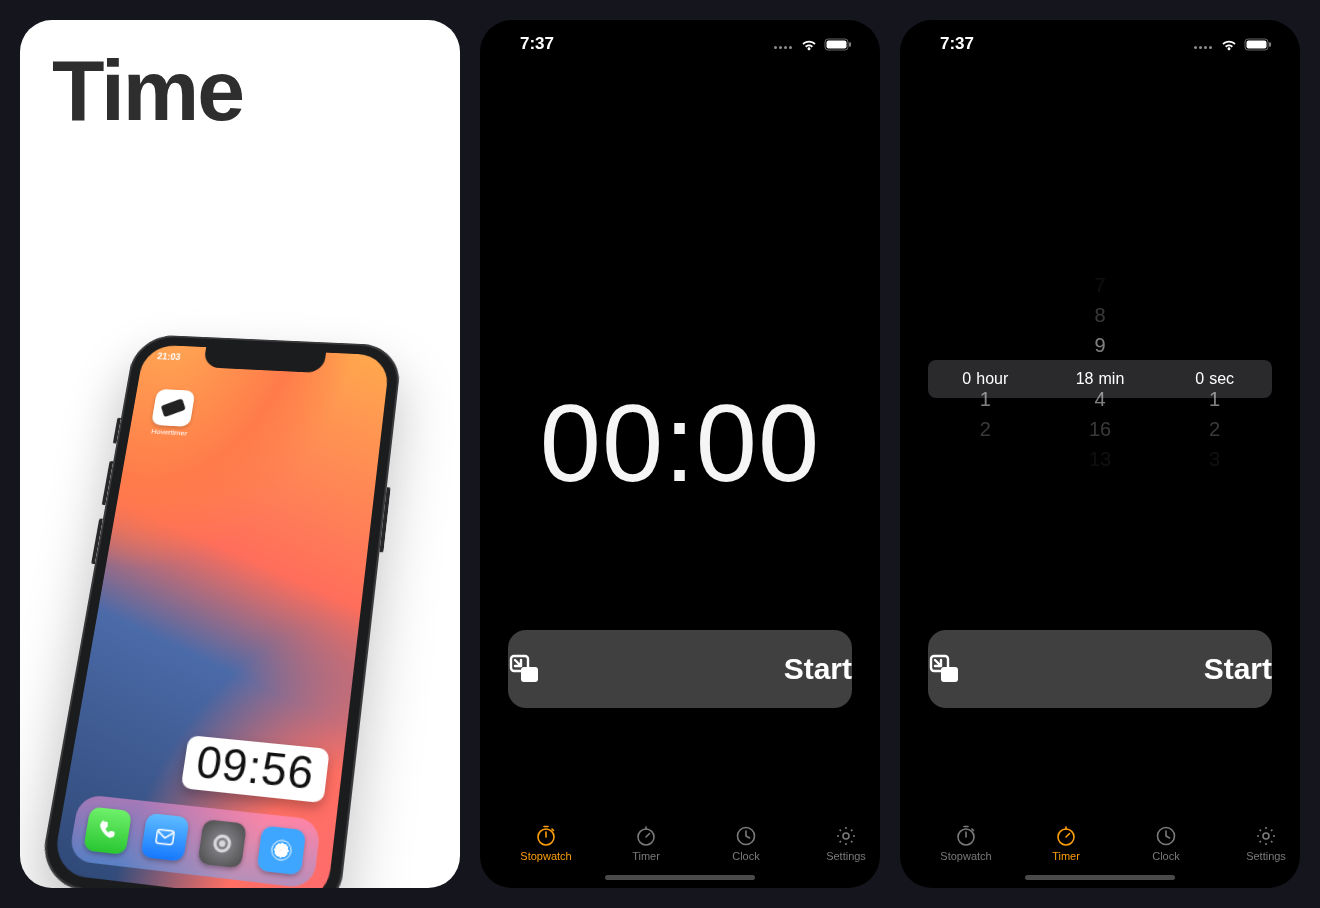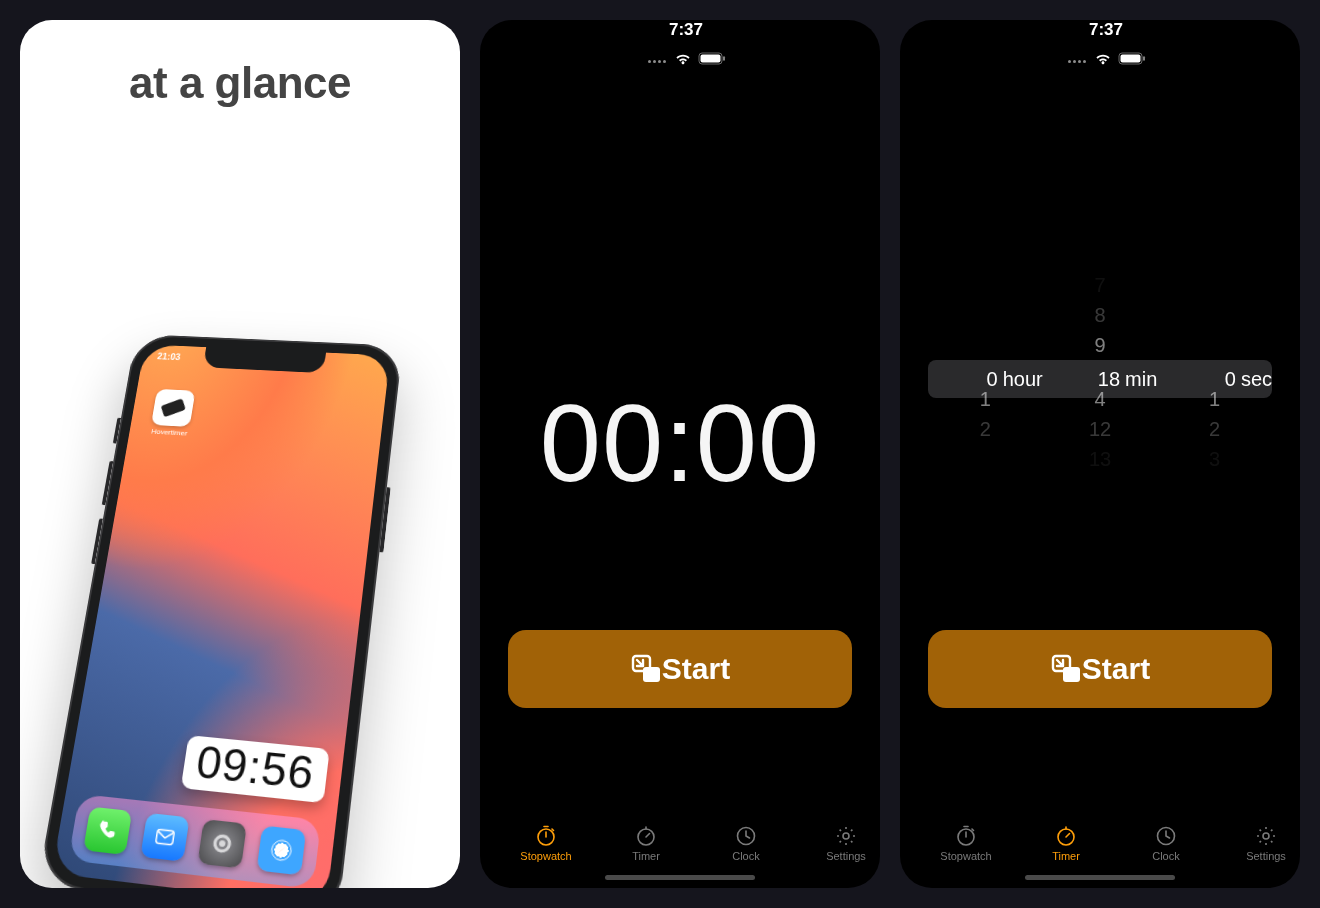--- a/index.html
+++ b/index.html
@@ -125,43 +125,43 @@
   .phone-btn-l1 { top: 100px; height: 30px; }
   .phone-btn-l2 { top: 150px; height: 50px; }
   .phone-btn-l3 { top: 215px; height: 50px; }
   .phone-btn-r  { position: absolute; right: -4px; top: 160px; width: 4px; height: 70px; background: #2c2c2e; border-radius: 0 2px 2px 0; }
   
   .app { display: flex; flex-direction: column; color: #fff; }
   .statusbar {
     height: 48px;
     display: flex; justify-content: space-between; align-items: center;
     padding: 0 28px 0 40px;
-    font-size: 17px; font-weight: 600; flex-direction: column;
+    font-size: 17px; font-weight: 600;
   }
   .status-right { display: flex; align-items: center; gap: 6px; }
   .dots span {
     width:3px; height:3px; display:inline-block; border-radius:50%; background:#fff; margin-left:2px;
   }
   .dots { opacity:.55; margin-right:2px; }
   .wifi-svg, .batt-svg { display:block; }
   .content { flex: 1; display: flex; flex-direction: column; justify-content: center; align-items: center; position: relative; }
   .stopwatch-readout {
     font-size: 110px;
     font-weight: 300;
     letter-spacing: 1px;
     font-variant-numeric: tabular-nums;
     color: #f5f5f5;
   }
   .start-btn {
     position: absolute;
     left: 28px; right: 28px; bottom: 108px;
     height: 78px;
-    background: #a16207;
+    background: #404040;
     border-radius: 18px;
-    display: flex; justify-content: center; align-items: center; 
+    display: flex; justify-content: space-between; align-items: center; 
     font-size: 30px; font-weight: 600;
     cursor: pointer;
   }
   .pip-icon {
     width: 32px; height: 32px; position: relative;
   }
   .pip-icon svg { display:block; }
   
   .tabbar {
     height: 72px;
@@ -202,46 +202,45 @@
     height: 30px;
     line-height: 30px;
     font-size: 20px;
     color: #fff;
     font-variant-numeric: tabular-nums;
   }
   .fade3 { opacity: .06; }
   .fade2 { opacity: .22; }
   .fade1 { opacity: .50; }
   .sel-row {
-    font-size: 20px;
+    font-size: 16px;
     line-height: 38px;
     height: 24px;
     font-weight: 500;
-    text-align: right;
   }
   .sel-band {
     position: absolute;
     left: 0; right: 0;
     top: 90px;
     height: 38px;
     background: #2a2a2c;
     border-radius: 8px;
     z-index: 0;
   }
   .pcol > * { position: relative; z-index: 1; }
   .unit { margin-left: 5px; }
   .pcol .num-only { letter-spacing: 0; }
 </style>
 </head>
 <body>
 
 <div class="stage">
 
   <div class="panel marketing">
-    <div class="sub">at a glance</div>
+    <div class="hline">Time</div>
 
     <div class="phone-stage">
       <div class="phone">
         <div class="phone-btn-l1"></div>
         <div class="phone-btn-l2"></div>
         <div class="phone-btn-l3"></div>
         <div class="phone-btn-r"></div>
         <div class="phone-body">
           <div class="phone-screen">
             <div class="phone-status">21:03</div>
@@ -389,21 +388,21 @@
           <div class="prow fade2 num-only">2</div>
           <div class="prow fade3">&nbsp;</div>
         </div>
 
         <div class="pcol">
           <div class="prow fade3 num-only">7</div>
           <div class="prow fade2 num-only">8</div>
           <div class="prow fade1 num-only">9</div>
           <div class="sel-row"><span>18</span><span class="unit">min</span></div>
           <div class="prow fade1 num-only">4</div>
-          <div class="prow fade2 num-only">12</div>
+          <div class="prow fade2 num-only">16</div>
           <div class="prow fade3 num-only">13</div>
         </div>
 
         <div class="pcol">
           <div class="prow fade3">&nbsp;</div>
           <div class="prow fade2">&nbsp;</div>
           <div class="prow fade1">&nbsp;</div>
           <div class="sel-row"><span>0</span><span class="unit">sec</span></div>
           <div class="prow fade1 num-only">1</div>
           <div class="prow fade2 num-only">2</div>

